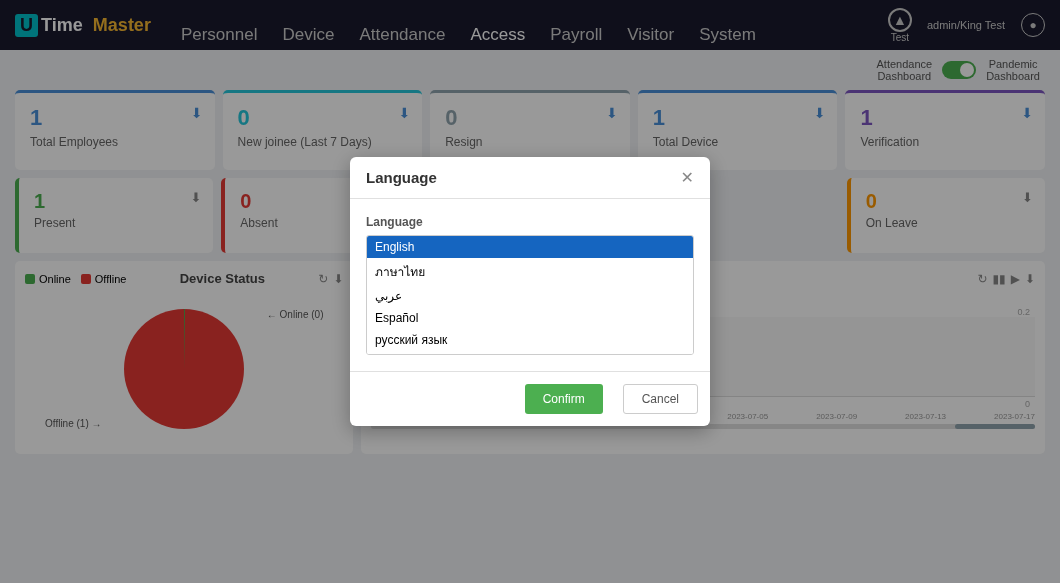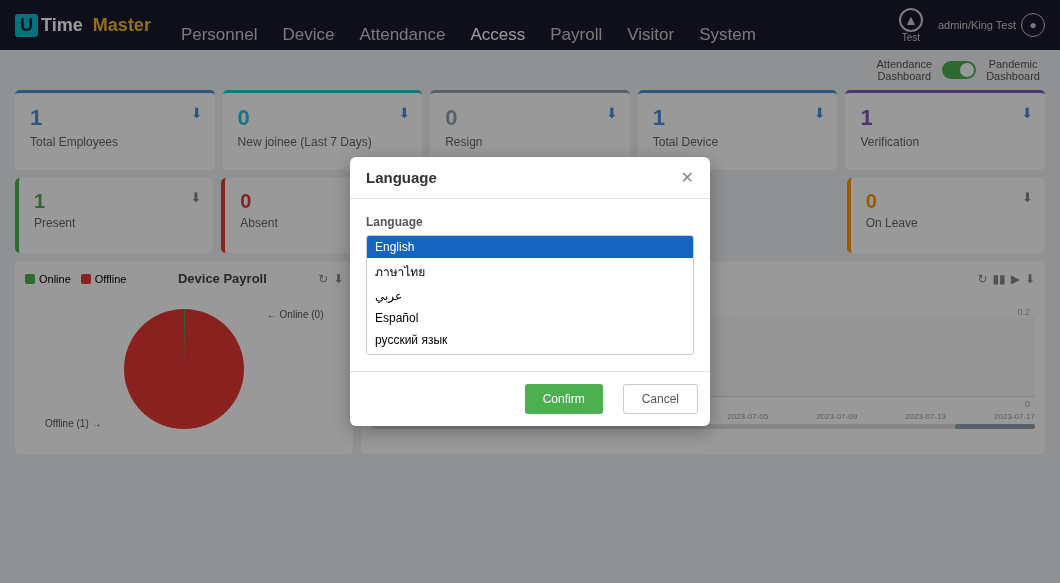--- a/index.html
+++ b/index.html
@@ -61,21 +61,21 @@
       align-items: center;
       justify-content: center;
       font-size: 14px;
       color: #ccc;
     }
     .user-info {
       color: #ccc;
       font-size: 11px;
       display: flex;
       align-items: center;
-      gap: 5px;
+      gap: 16px;
     }
     .user-avatar {
       width: 24px;
       height: 24px;
       border: 1px solid #ccc;
       border-radius: 50%;
       display: flex;
       align-items: center;
       justify-content: center;
       font-size: 12px;
@@ -459,21 +459,21 @@
       <div class="legend">
         <div class="legend-item">
           <div class="legend-dot" style="background:#4caf50;"></div>
           <span>Online</span>
         </div>
         <div class="legend-item">
           <div class="legend-dot" style="background:#e53935;"></div>
           <span>Offline</span>
         </div>
       </div>
-      <div class="chart-title">Device Payroll</div>
+      <div class="chart-title">Device Status</div>
       <div class="chart-icons">
         <span class="chart-icon">↻</span>
         <span class="chart-icon">⬇</span>
       </div>
     </div>
     <div class="pie-area">
       <svg width="150" height="150" viewBox="0 0 150 150">
 
         <circle cx="75" cy="75" r="60" fill="#e53935"></circle>
 

